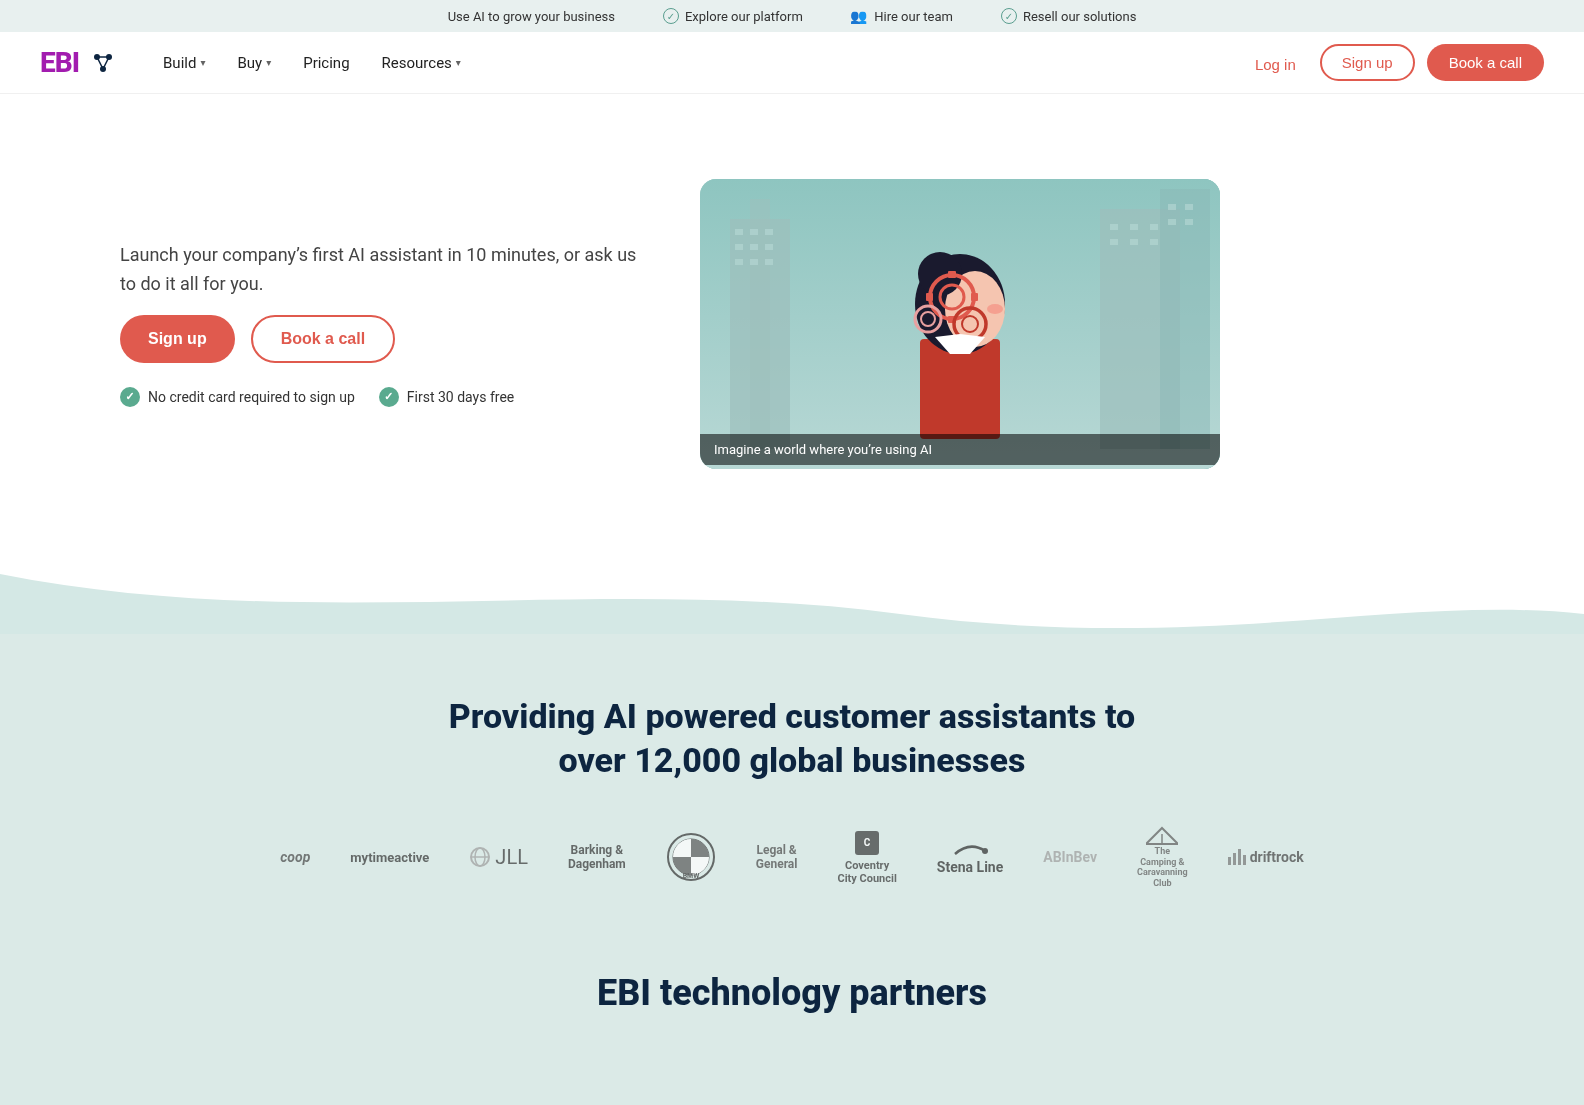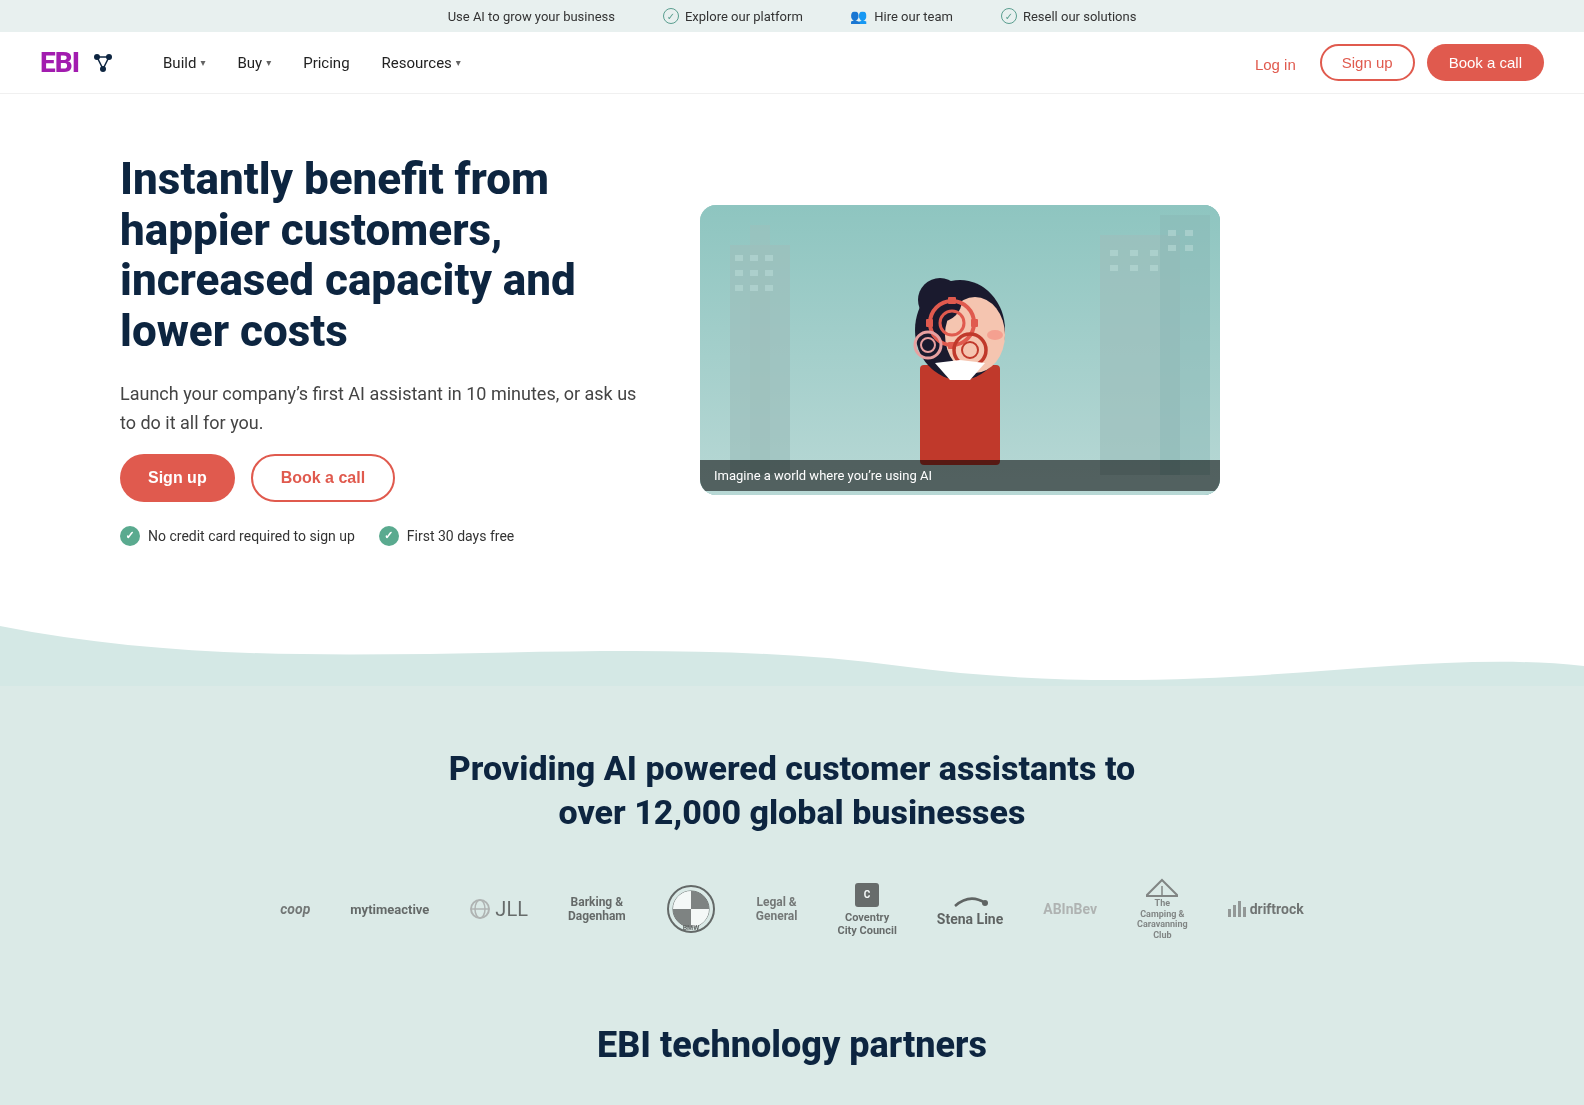--- a/index.html
+++ b/index.html
@@ -341,21 +341,20 @@
 
   <div class="nav-actions">
     <button class="btn-login">Log in</button>
     <button class="btn-signup">Sign up</button>
     <button class="btn-book-call">Book a call</button>
   </div>
 </nav>
 
 <section class="hero">
   <div class="hero-text">
-    <h1 class="hero-title">Instantly benefit from happier customers, increased capacity and lower costs</h1>
     <p class="hero-subtitle">Launch your company’s first AI assistant in 10 minutes, or ask us to do it all for you.</p>
     <div class="hero-buttons">
       <button class="hero-btn-signup">Sign up</button>
       <button class="hero-btn-book">Book a call</button>
     </div>
     <div class="hero-badges">
       <div class="hero-badge">
         <span class="badge-check">✓</span>
         <span>No credit card required to sign up</span>
       </div>

